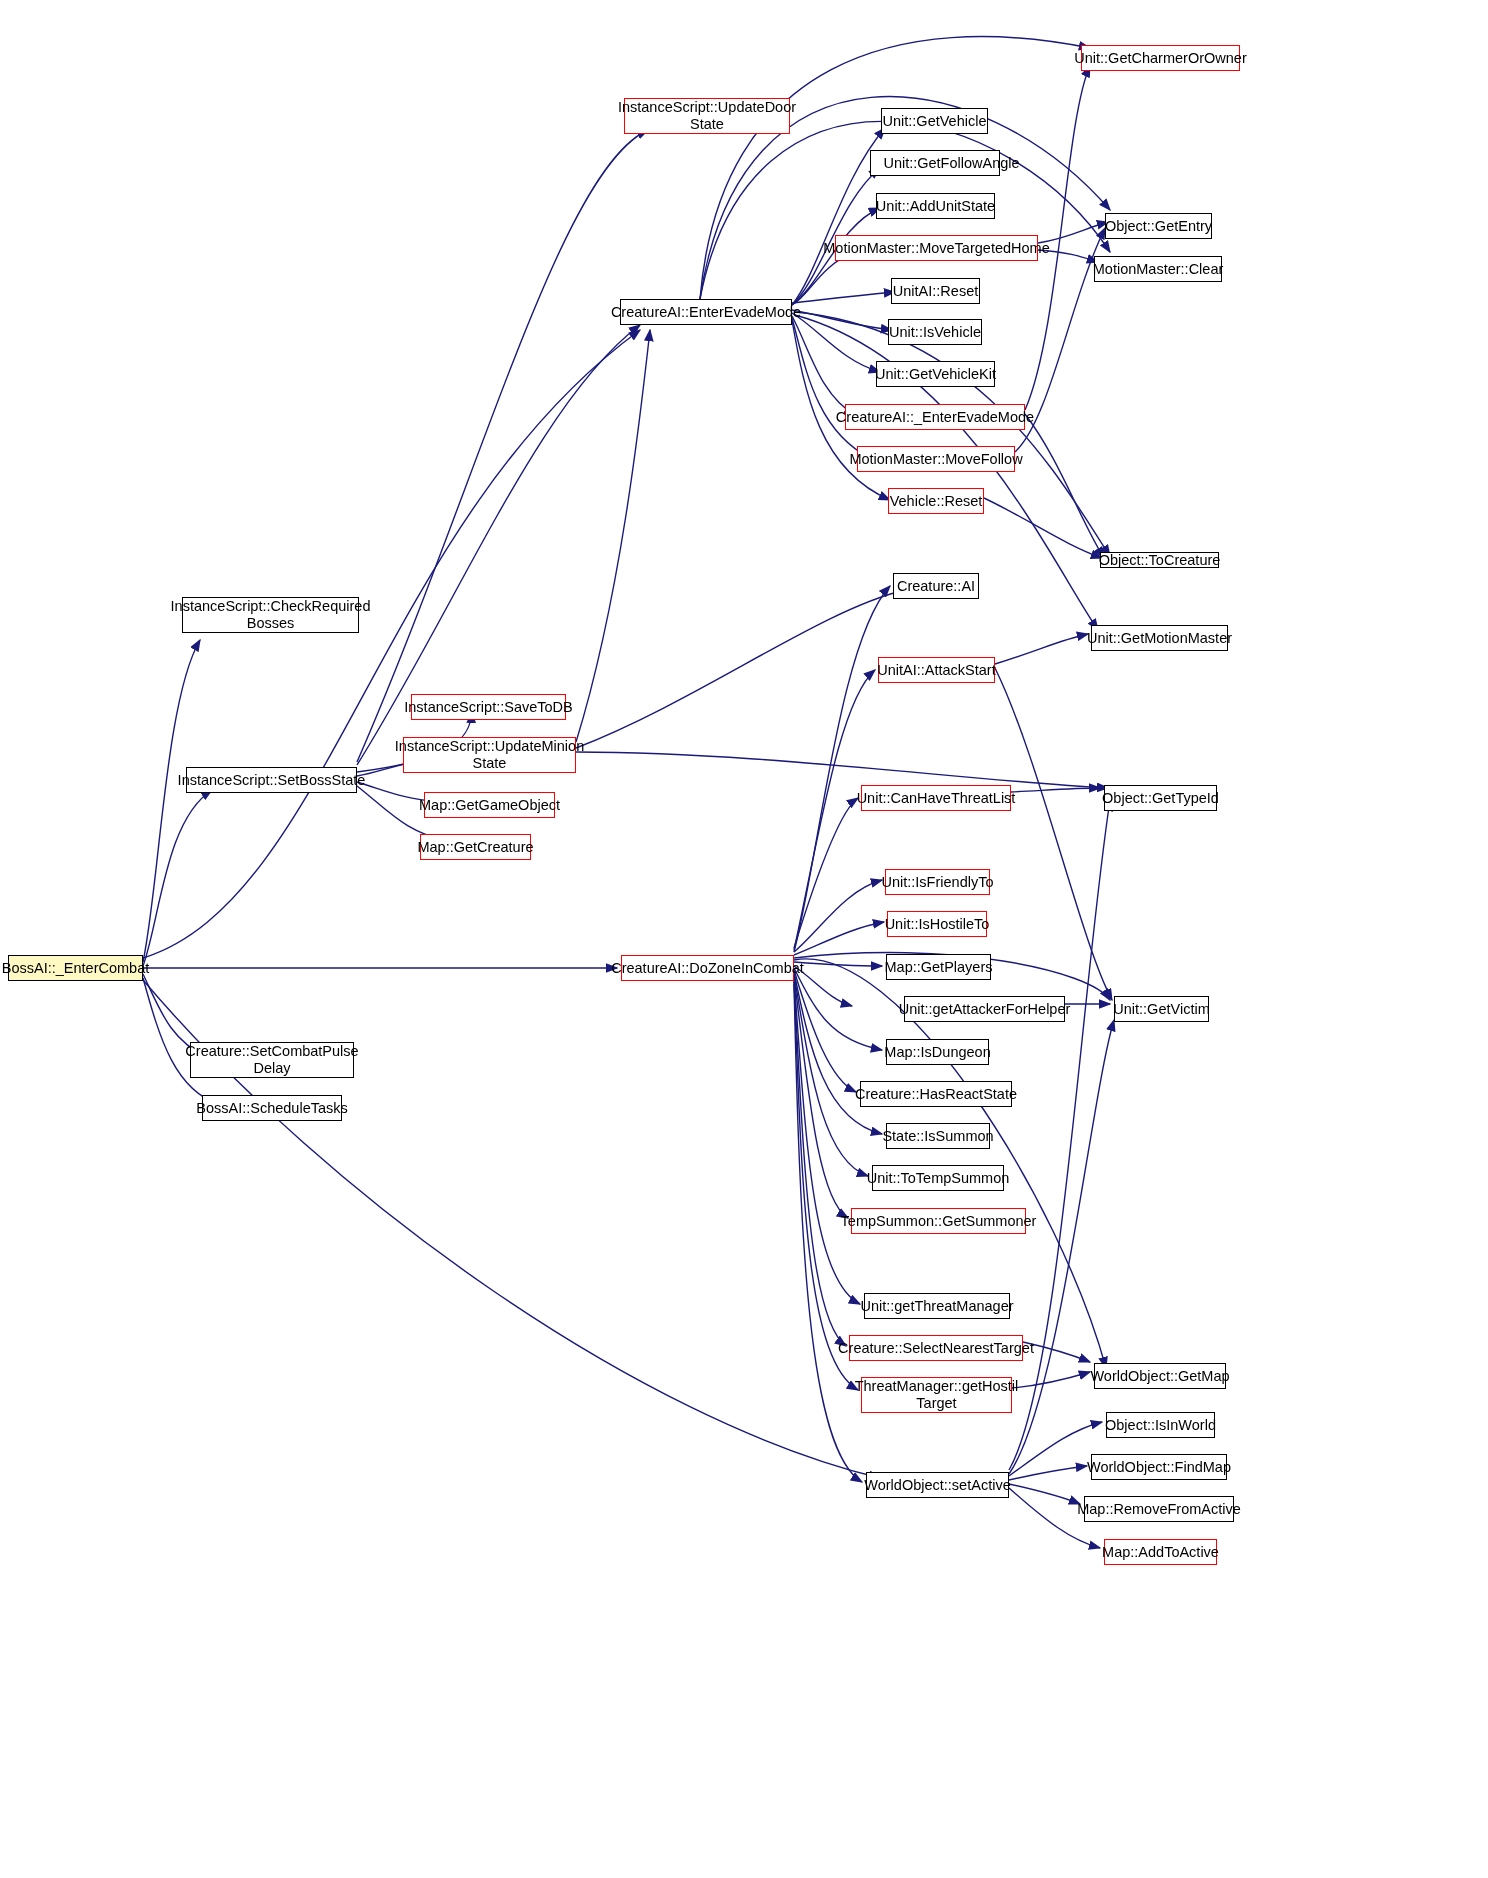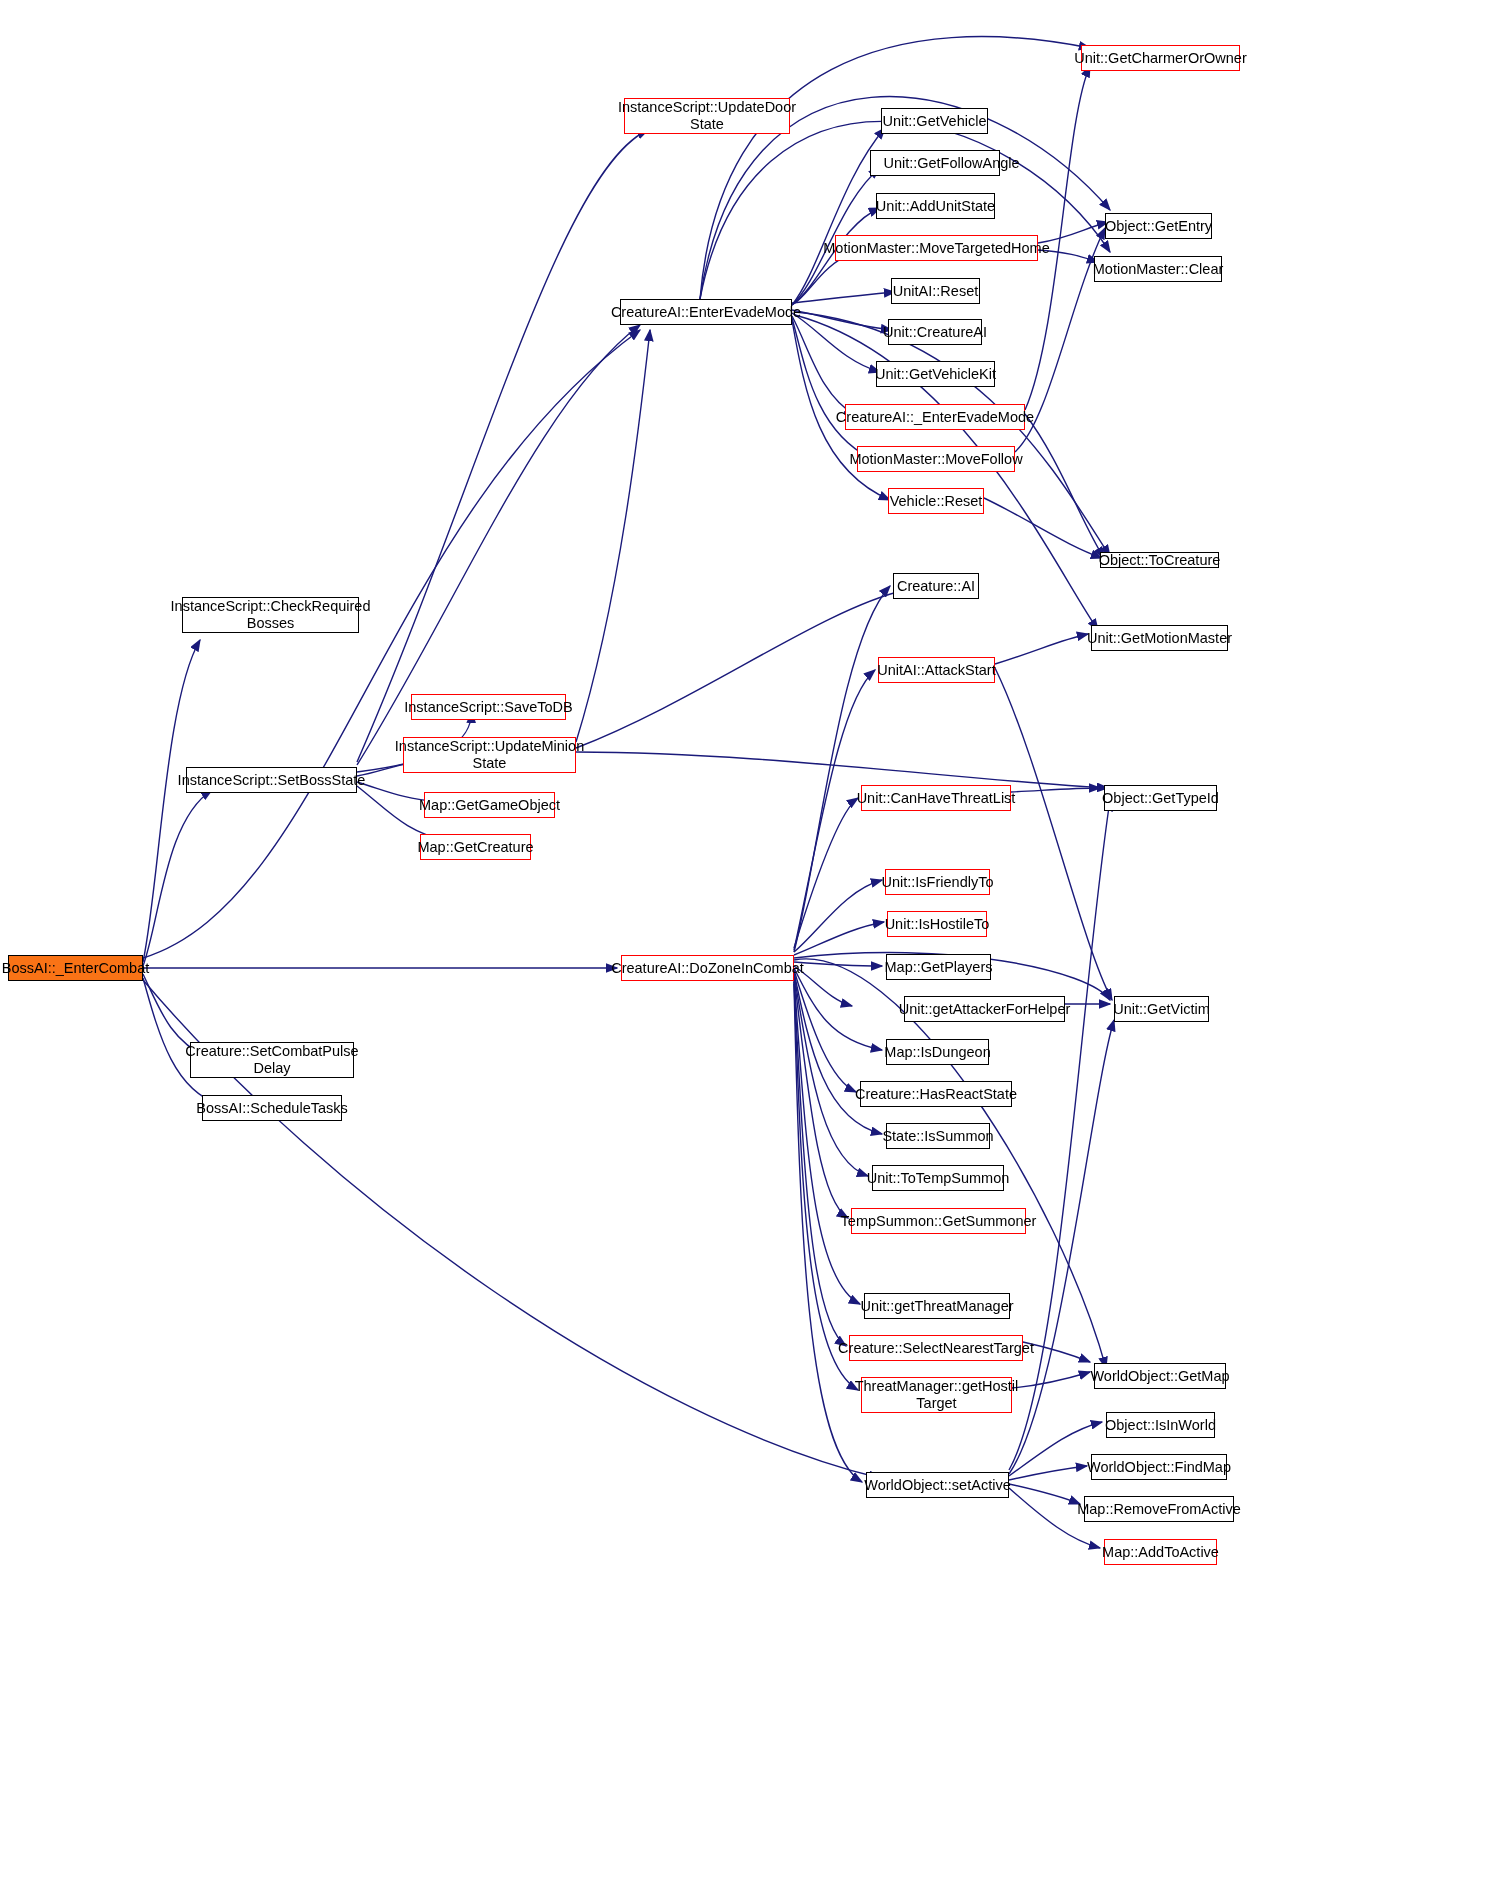--- a/index.html
+++ b/index.html
@@ -35,21 +35,21 @@
     align-items: center;
     justify-content: center;
     text-align: center;
     white-space: pre-line;
     padding: 0 3px;
   }
   .node.red {
     border-color: #ff0000;
   }
   .node.root {
-    background: #f97316;
+    background: #fef9c3;
     border-color: #000000;
     text-align: center;
   }
 </style>
 </head>
 <body>
 
 <div id="canvas">
   <svg class="edges" viewBox="0 0 1488 1878">
     <defs>
@@ -148,21 +148,21 @@
 State</div>
     <div class="node red" style="left: 424px; top: 792px; width: 131px; height: 26px;">Map::GetGameObject</div>
     <div class="node red" style="left: 420px; top: 834px; width: 111px; height: 26px;">Map::GetCreature</div>
     <div class="node" style="left: 620px; top: 299px; width: 172px; height: 26px;">CreatureAI::EnterEvadeMode</div>
     <div class="node red" style="left: 621px; top: 955px; width: 173px; height: 26px;">CreatureAI::DoZoneInCombat</div>
     <div class="node" style="left: 881px; top: 108px; width: 107px; height: 26px;">Unit::GetVehicle</div>
     <div class="node" style="left: 870px; top: 150px; width: 130px; height: 26px; padding-left: 36px;">Unit::GetFollowAngle</div>
     <div class="node" style="left: 876px; top: 193px; width: 119px; height: 26px;">Unit::AddUnitState</div>
     <div class="node red" style="left: 835px; top: 235px; width: 203px; height: 26px;">MotionMaster::MoveTargetedHome</div>
     <div class="node" style="left: 891px; top: 278px; width: 89px; height: 26px;">UnitAI::Reset</div>
-    <div class="node" style="left: 888px; top: 319px; width: 94px; height: 26px;">Unit::CreatureAI</div>
+    <div class="node" style="left: 888px; top: 319px; width: 94px; height: 26px;">Unit::IsVehicle</div>
     <div class="node" style="left: 876px; top: 361px; width: 119px; height: 26px;">Unit::GetVehicleKit</div>
     <div class="node red" style="left: 845px; top: 404px; width: 180px; height: 26px;">CreatureAI::_EnterEvadeMode</div>
     <div class="node red" style="left: 857px; top: 446px; width: 158px; height: 26px;">MotionMaster::MoveFollow</div>
     <div class="node red" style="left: 888px; top: 488px; width: 96px; height: 26px;">Vehicle::Reset</div>
     <div class="node red" style="left: 1081px; top: 45px; width: 159px; height: 26px;">Unit::GetCharmerOrOwner</div>
     <div class="node" style="left: 1105px; top: 213px; width: 107px; height: 26px;">Object::GetEntry</div>
     <div class="node" style="left: 1094px; top: 256px; width: 128px; height: 26px;">MotionMaster::Clear</div>
     <div class="node" style="left: 1100px; top: 552px; width: 119px; height: 16px;">Object::ToCreature</div>
     <div class="node" style="left: 893px; top: 573px; width: 86px; height: 26px;">Creature::AI</div>
     <div class="node" style="left: 1091px; top: 625px; width: 137px; height: 26px;">Unit::GetMotionMaster</div>

